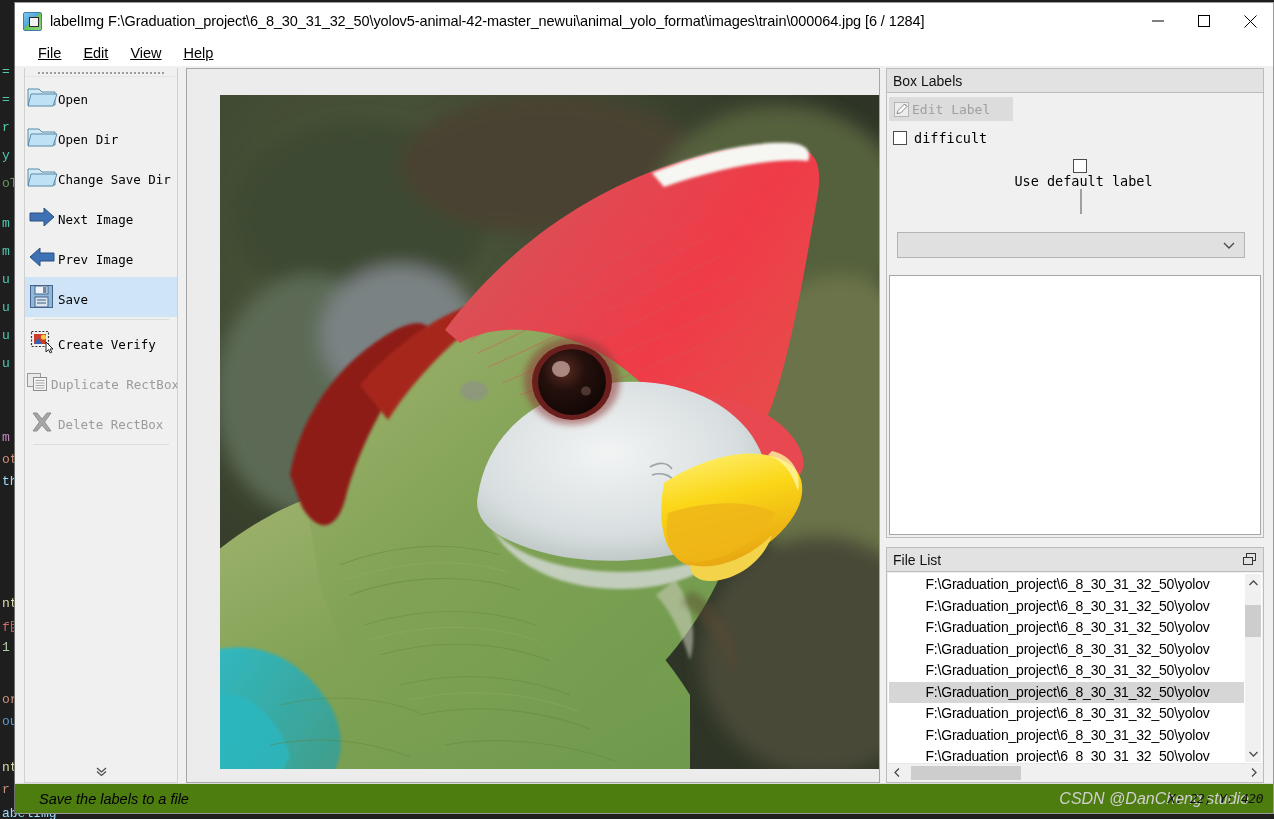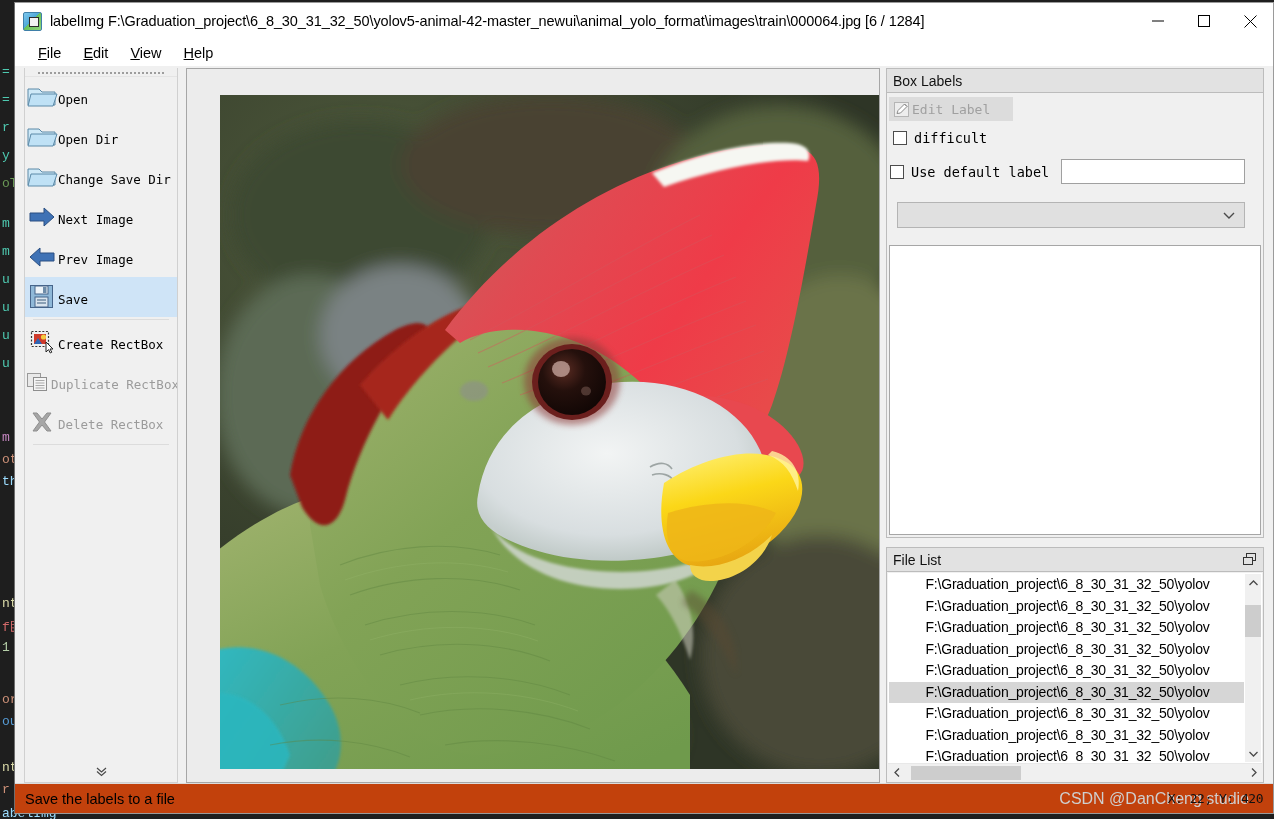--- a/index.html
+++ b/index.html
@@ -76,20 +76,21 @@
   
   #menubar {
     height: 27px; flex: 0 0 27px;
     background: #ffffff;
     display: flex; align-items: center;
     padding-left: 12px;
   }
   #menubar .menu-item {
     font-size: 14.5px; color: #000;
     padding: 2px 11px;
+    text-decoration: underline;
   }
   #menubar .menu-item .acc { text-decoration: underline; }
 
   
   #window-body {
     flex: 1 1 auto;
     display: flex;
     background: #f0f0f0;
     min-height: 0;
     padding: 2px 0 0 0;
@@ -229,21 +230,21 @@
     display: flex; align-items: center;
     font-family: "DejaVu Sans Mono", monospace;
     font-size: 13.5px; color: #000;
   }
   .cbox {
     width: 14px; height: 14px;
     background: #fff; border: 1px solid #4c4c4c;
     margin-right: 7px; flex: 0 0 14px;
   }
   #difficult-row { margin: 9px 0 0 6px; }
-  #usedefault-row { margin: 13px 0 0 3px; }
+  #usedefault-row { margin: 13px 0 0 17px; flex-direction: column; }
   #default-label-input {
     flex: 1 1 auto;
     height: 25px;
     margin-left: 12px; margin-right: 18px;
     background: #fff; border: 1px solid #a0a0a0;
   }
   #label-combo {
     margin: 18px 18px 0 10px;
     height: 26px;
     background: #e0e0e0;
@@ -324,25 +325,26 @@
   #filelist-hscroll .htrack { flex: 1 1 auto; height: 18px; position: relative; }
   #filelist-hscroll .hthumb {
     position: absolute; left: 6px; top: 2px;
     width: 110px; height: 14px;
     background: #cdcdcd;
   }
 
   
   #statusbar {
     height: 30px; flex: 0 0 30px;
-    background: #c2410c;
+    background: #4d7c0f;
     border-top: 1px solid #dcdcdc;
     display: flex; align-items: center;
     position: relative;
-    padding-left: 10px;
+    padding-left: 24px;
+    font-style: italic;
   }
   #status-text { font-size: 14.5px; color: #000; }
   #coords-text {
     position: absolute; right: 10px; top: 7px;
     font-size: 13px; color: #111;
     font-family: "DejaVu Sans Mono", monospace;
     letter-spacing: -0.5px;
   }
   #watermark {
     position: absolute; right: 24px; top: 6px;
@@ -488,21 +490,21 @@
         <div class="tb-item">
           <div class="tb-icon">
             <svg width="26" height="24" viewBox="0 0 26 24">
               <rect x="2.5" y="1.5" width="17" height="15" fill="none" stroke="#333" stroke-width="1.2" stroke-dasharray="2 1.6"></rect>
               <rect x="5" y="4" width="12" height="10" fill="#cf3a2b"></rect>
               <circle cx="14.5" cy="7" r="2.6" fill="#f3c93e"></circle>
               <path d="M5 14 L9 8 L13 14 Z" fill="#2f66b5"></path>
               <path d="M17 12 L17 22 L19.5 19.6 L21.3 23 L22.8 22.2 L21 19 L24 19 Z" fill="#fff" stroke="#222" stroke-width="1"></path>
             </svg>
           </div>
-          <div class="tb-label">Create RectBox</div>
+          <div class="tb-label">Create Verify</div>
         </div>
 
         <div class="tb-item disabled">
           <div class="tb-icon">
             <svg width="26" height="24" viewBox="0 0 26 24">
               <rect x="2.5" y="3.5" width="13" height="13" fill="#e9e9e9" stroke="#9a9a9a" stroke-width="1"></rect>
               <rect x="8.5" y="7.5" width="13" height="13" fill="#f4f4f4" stroke="#8e8e8e" stroke-width="1"></rect>
               <line x1="10.5" y1="10.5" x2="19.5" y2="10.5" stroke="#a8a8a8" stroke-width="1"></line>
               <line x1="10.5" y1="13" x2="19.5" y2="13" stroke="#a8a8a8" stroke-width="1"></line>
               <line x1="10.5" y1="15.5" x2="19.5" y2="15.5" stroke="#a8a8a8" stroke-width="1"></line>

